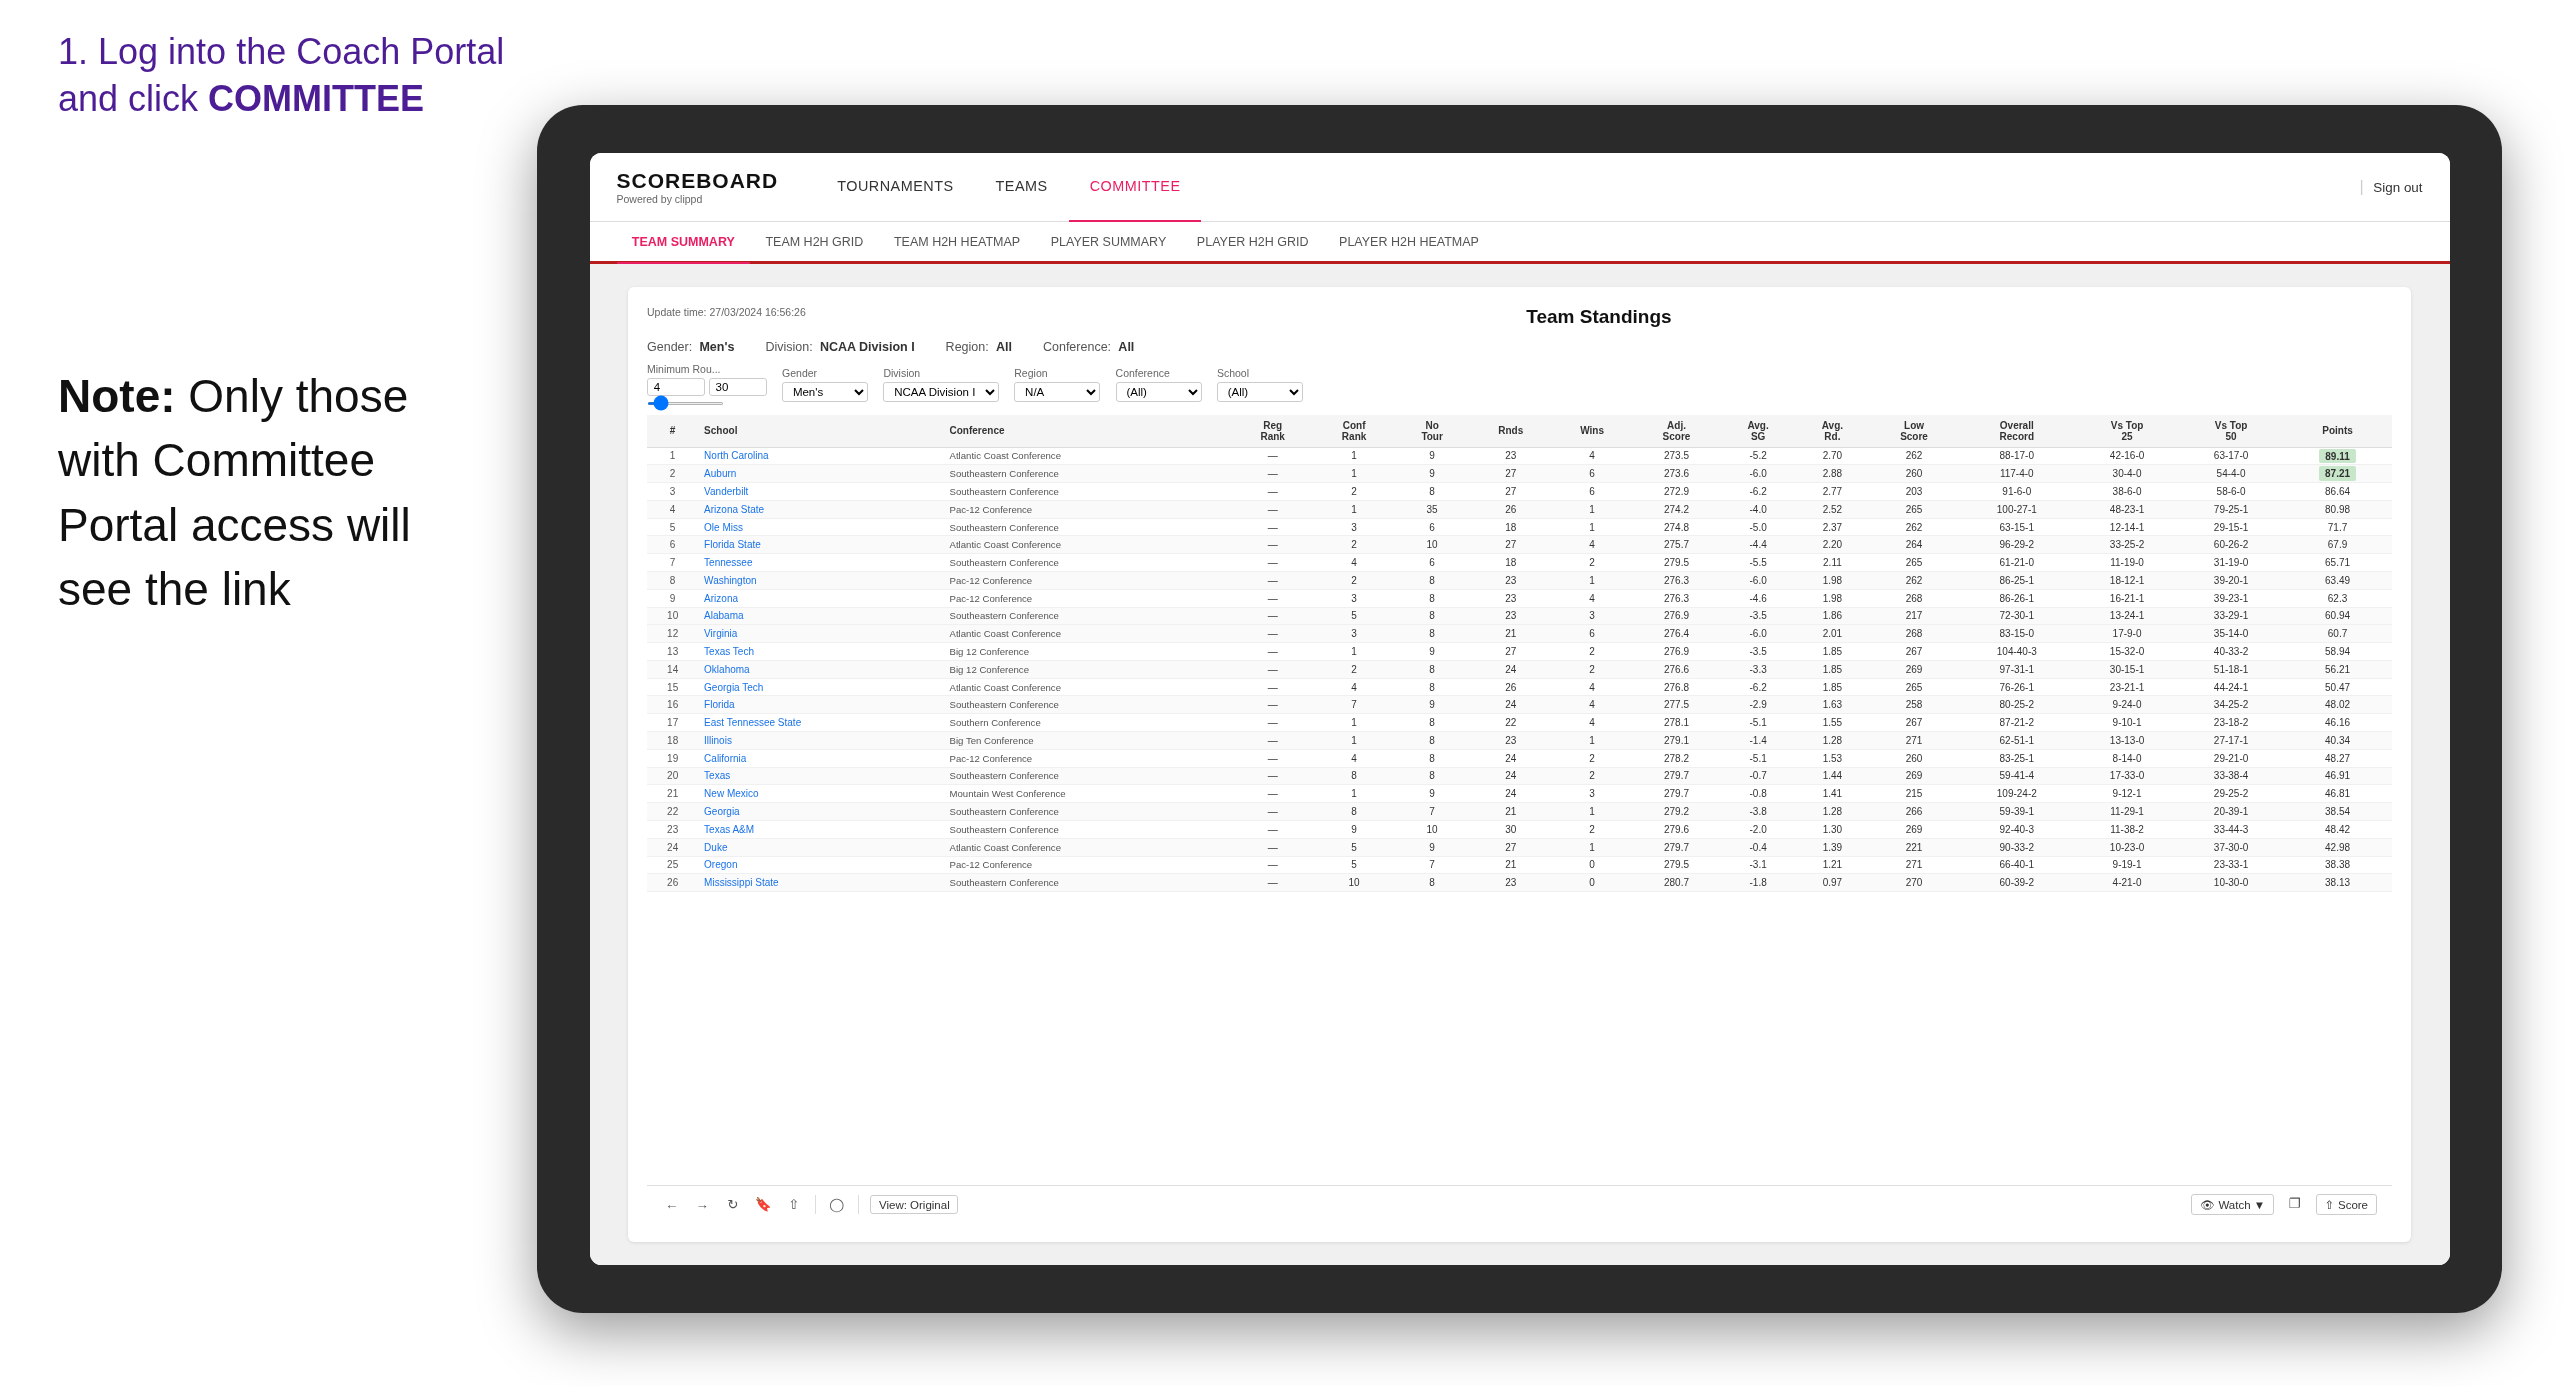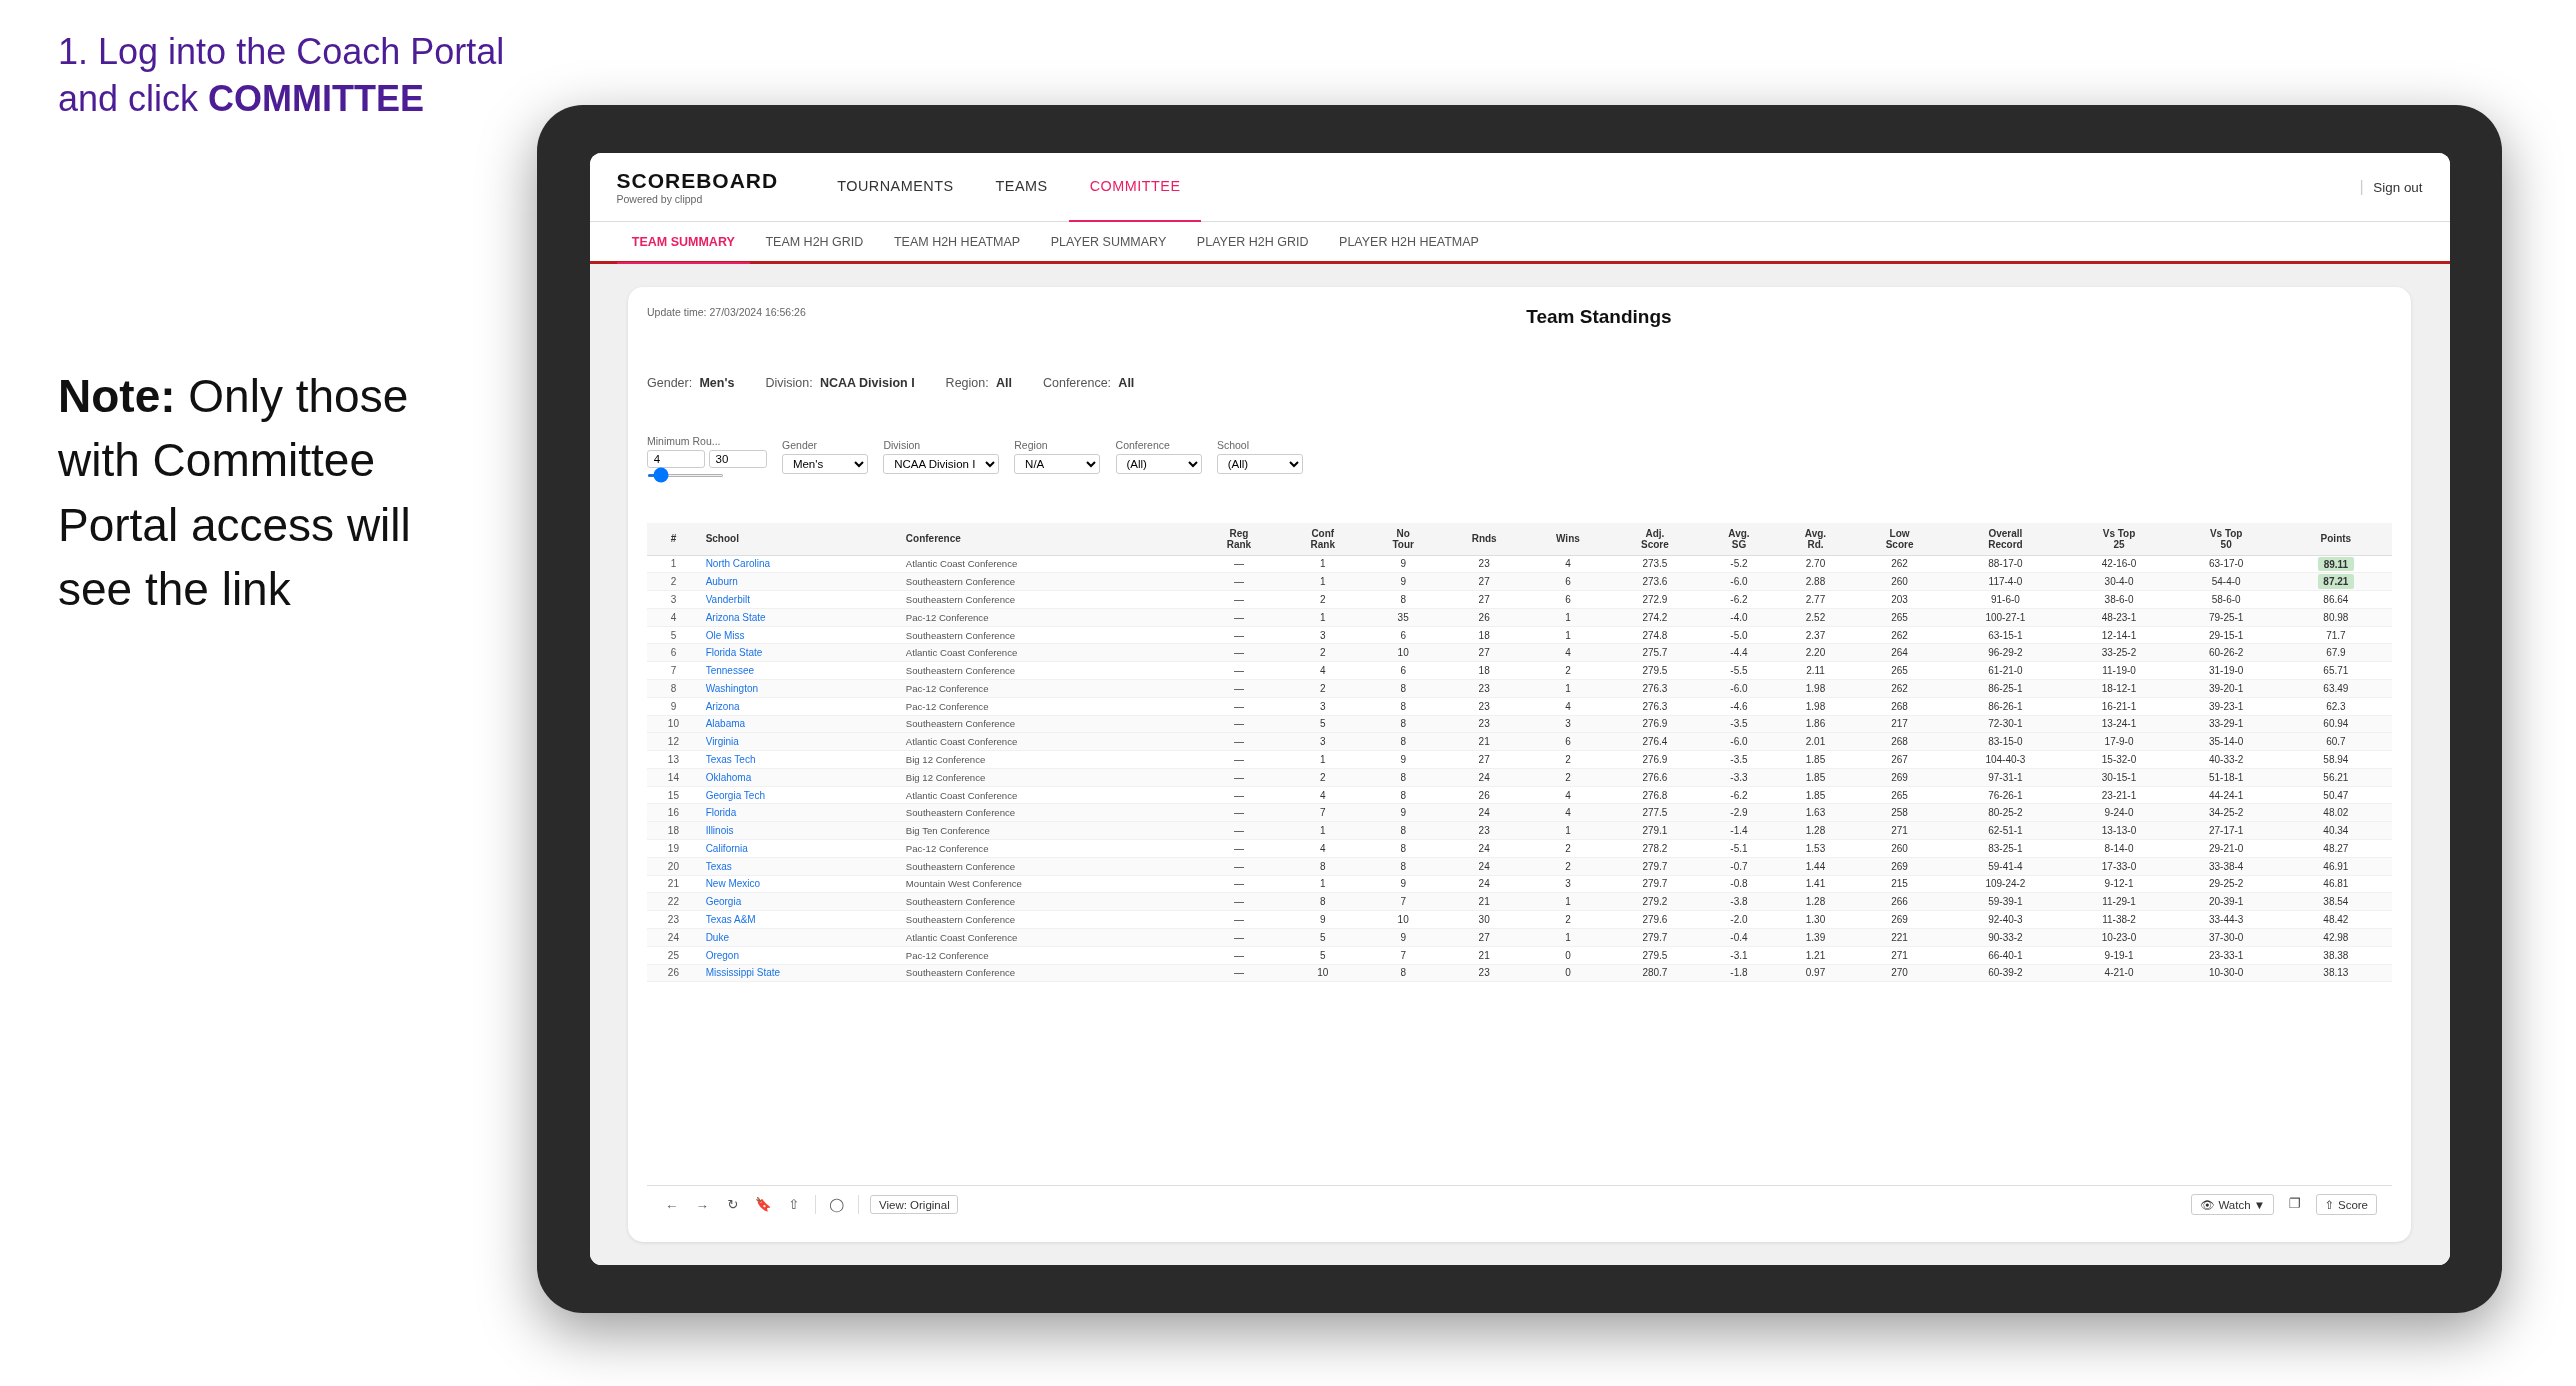--- a/index.html
+++ b/index.html
@@ -164,29 +164,28 @@
       background: #f0f0f0;
       display: flex;
       justify-content: center;
       padding: 23px;
       overflow: hidden;
     }
 
     
     .panel {
       background: #ffffff;
-      border-radius: 15px;
+      border-radius: 6px;
       box-shadow: 0 1px 3.8px rgba(0,0,0,0.1);
       padding: 19px;
       width: 100%;
       max-width: 1783px;
       overflow: hidden;
       display: flex;
       flex-direction: column;
-      gap: 36px;
     }
     .panel-header {
       display: flex;
       justify-content: space-between;
       align-items: flex-start;
       margin-bottom: 11.5px;
     }
     .panel-title {
       font-size: 19px;
       font-weight: 600;
@@ -753,20 +752,38 @@
                   <td>4</td>
                   <td>277.5</td>
                   <td>-2.9</td>
                   <td>1.63</td>
                   <td>258</td>
                   <td>80-25-2</td>
                   <td>9-24-0</td>
                   <td>34-25-2</td>
                   <td>48.02</td>
                 </tr>
+                <tr>
+                  <td class="rank-col">17</td>
+                  <td class="left school-col">East Tennessee State</td>
+                  <td class="left conf-col">Southern Conference</td>
+                  <td>—</td>
+                  <td>1</td>
+                  <td>8</td>
+                  <td>22</td>
+                  <td>4</td>
+                  <td>278.1</td>
+                  <td>-5.1</td>
+                  <td>1.55</td>
+                  <td>267</td>
+                  <td>87-21-2</td>
+                  <td>9-10-1</td>
+                  <td>23-18-2</td>
+                  <td>46.16</td>
+                </tr>
                 <tr style="background: rgb(250, 250, 250);">
                   <td class="rank-col">18</td>
                   <td class="left school-col">Illinois</td>
                   <td class="left conf-col">Big Ten Conference</td>
                   <td>—</td>
                   <td>1</td>
                   <td>8</td>
                   <td>23</td>
                   <td>1</td>
                   <td>279.1</td>

